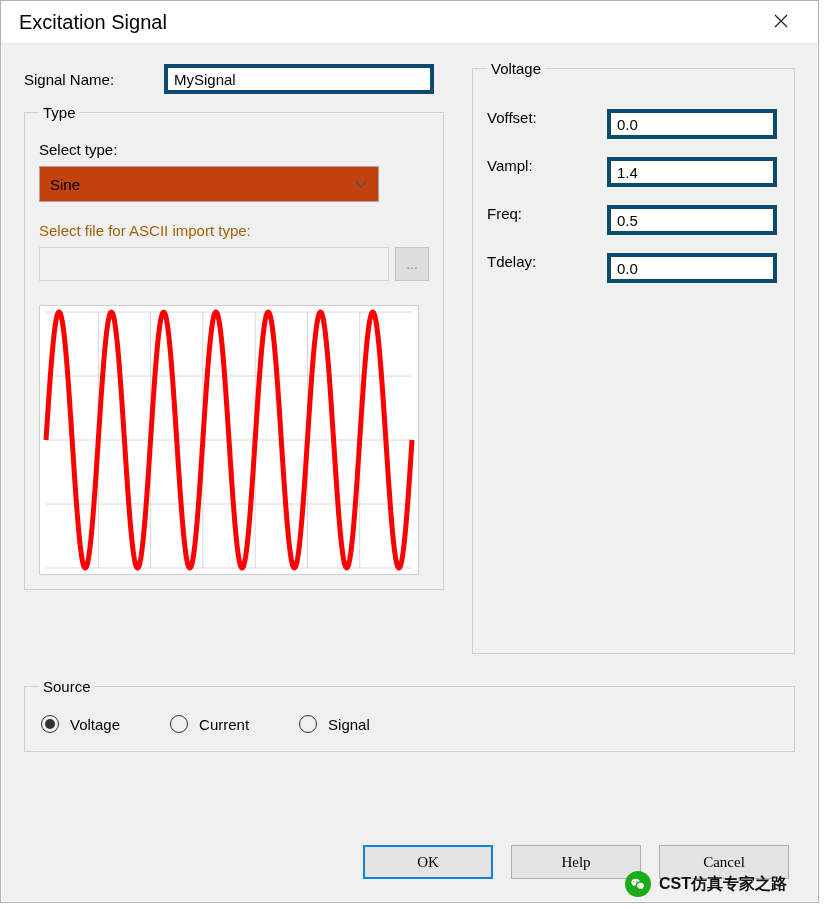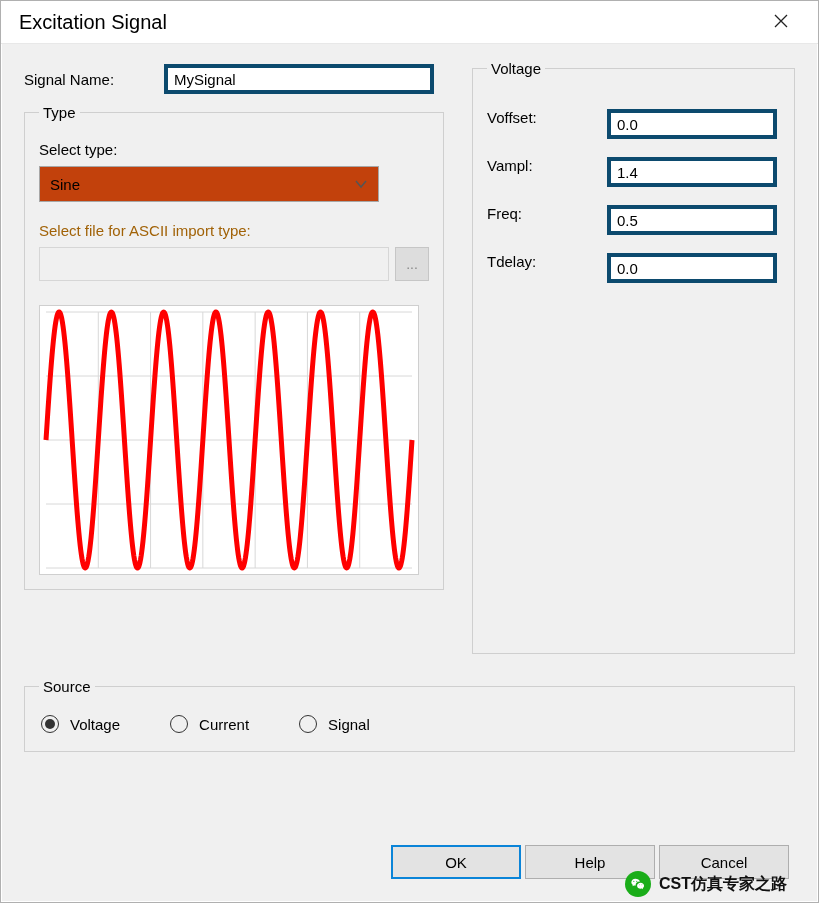--- a/index.html
+++ b/index.html
@@ -147,21 +147,22 @@
     width: 10px; height: 10px;
     border-radius: 50%;
     background: #333;
   }
 
   .buttons {
     position: absolute;
     right: 28px;
     bottom: 22px;
     display: flex;
-    gap: 4px;
+    gap: 18px;
+    font-family: Liberation Serif, serif;
   }
   .btn {
     width: 130px;
     height: 34px;
     border: 1px solid #aeaeae;
     background: #e3e3e3;
     font: inherit;
     box-sizing: border-box;
   }
   .btn.default {

